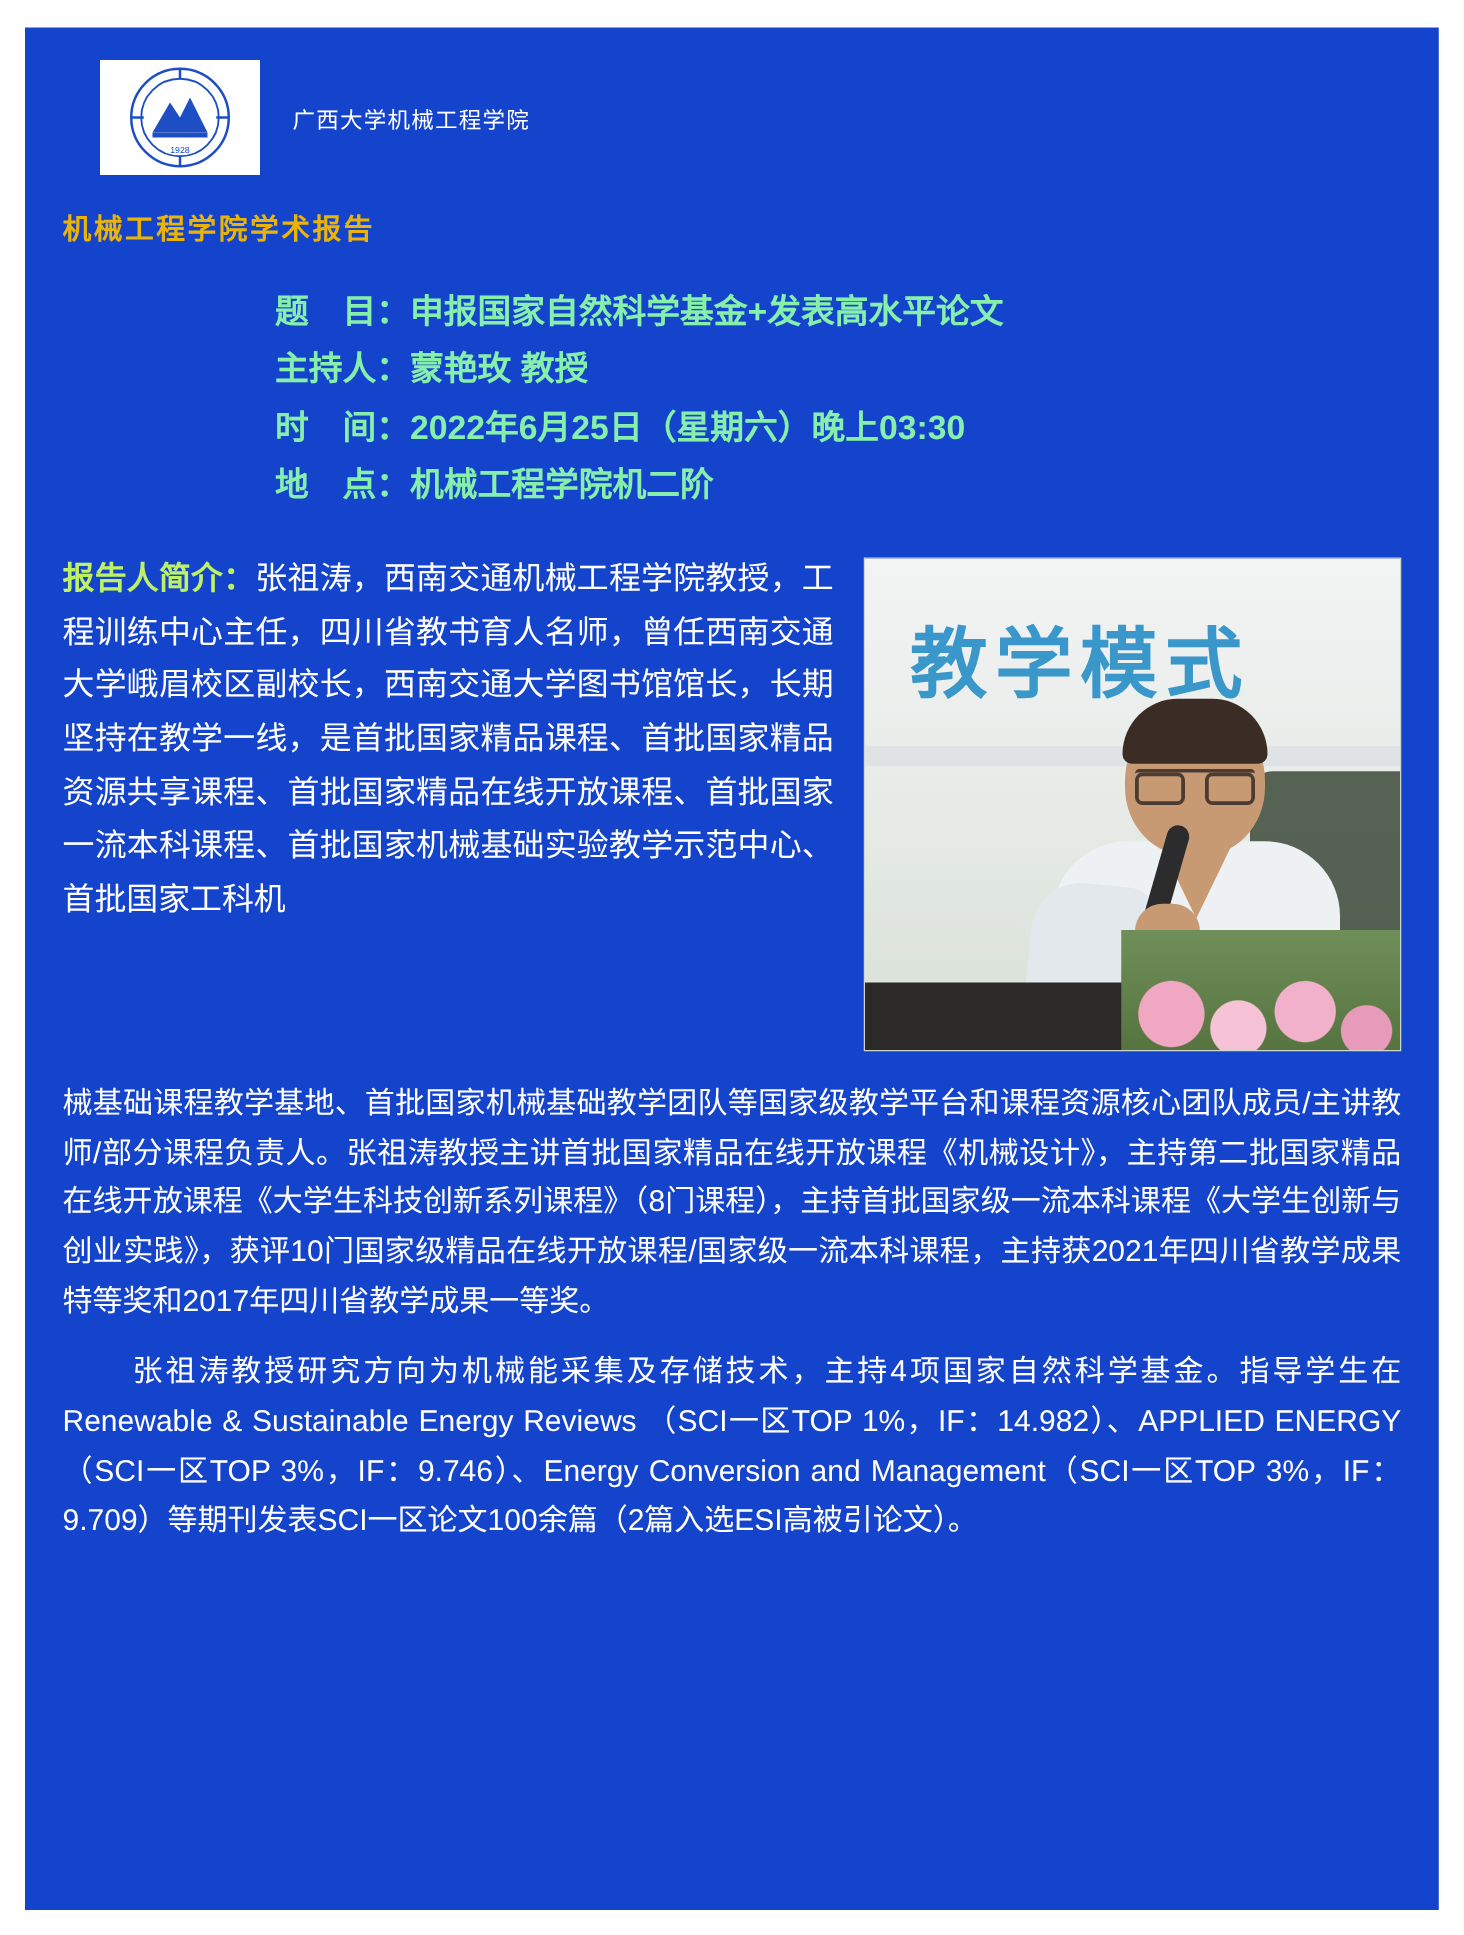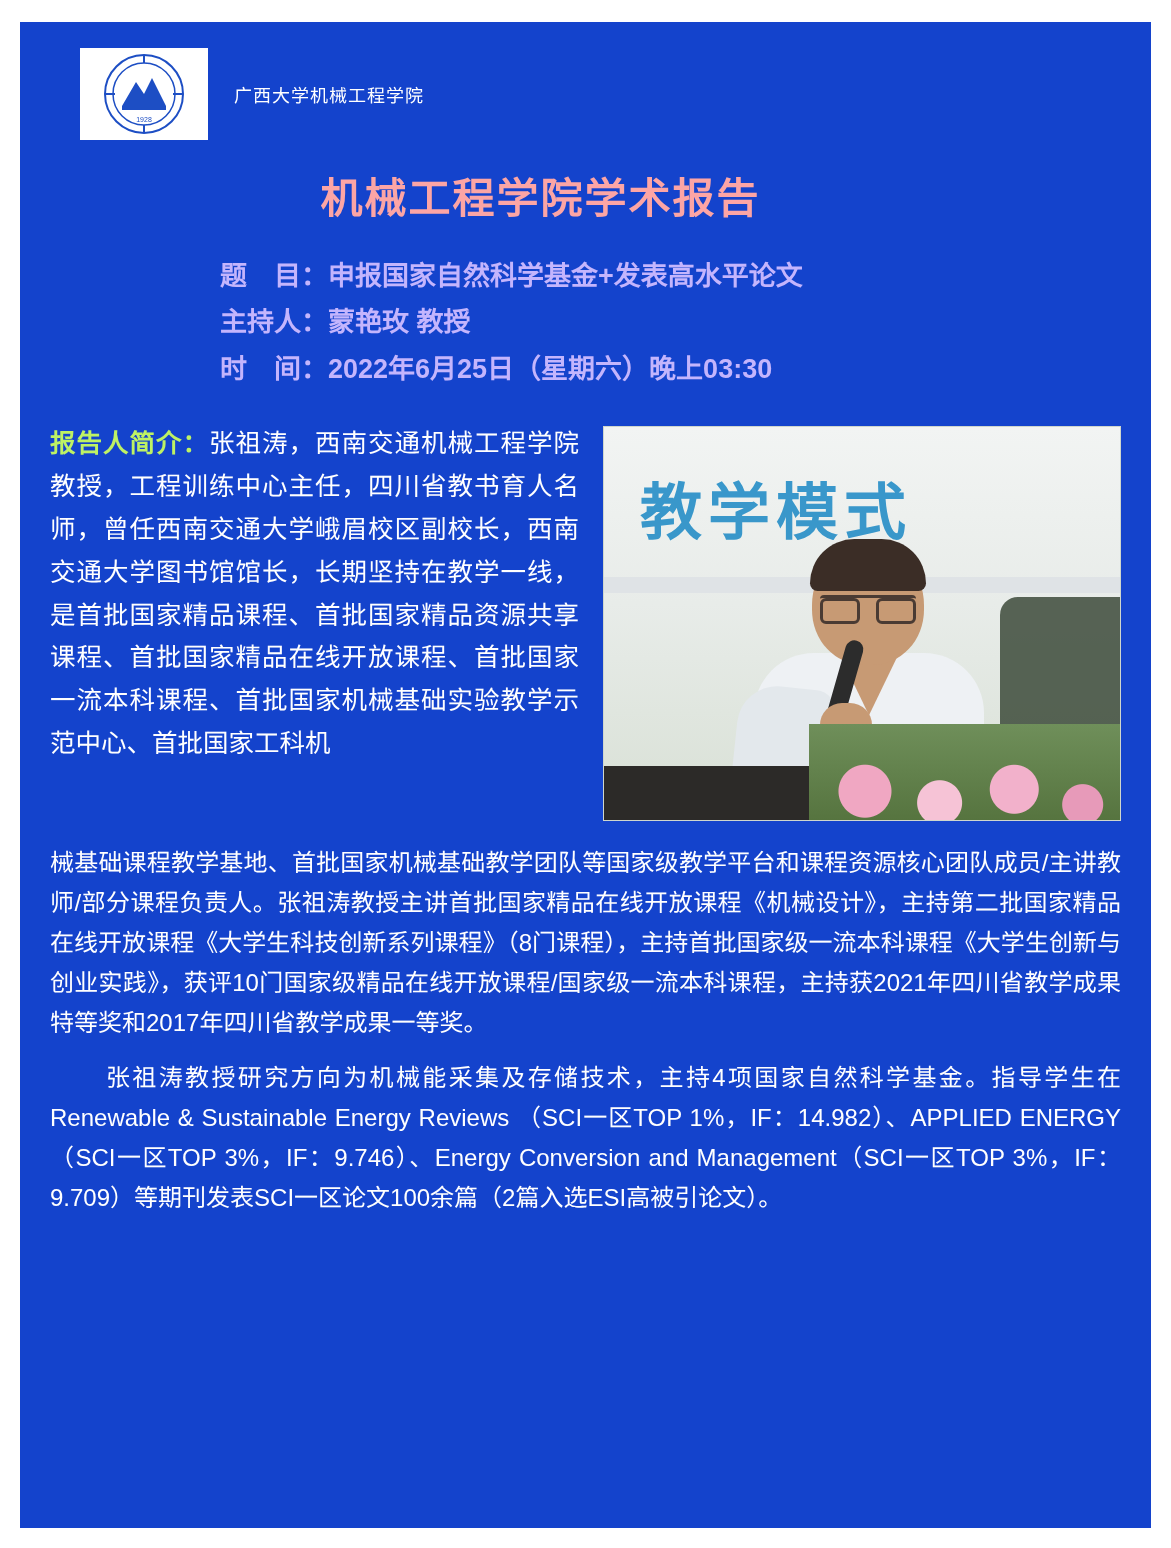--- a/index.html
+++ b/index.html
@@ -51,55 +51,55 @@
   .logo svg { display: block; }
   .org-name {
     color: #ffffff;
     font-size: 18px;
     font-weight: normal;
     letter-spacing: 1px;
   }
 
   
   .main-title {
-    text-align: center;
-    color: #fca5a5;
-    font-size: 42px;
+    text-align: left;
+    color: #eab308;
+    font-size: 23px;
     font-weight: bold;
     letter-spacing: 2px;
     margin-top: 18px;
     padding-right: 90px;
   }
 
   
   .info-block {
     margin-top: 28px;
     padding-left: 170px;
-    color: #c4b5fd;
+    color: #86efac;
     font-weight: bold;
     font-size: 27px;
     line-height: 1.72;
   }
   .info-row {
     white-space: nowrap;
   }
   .info-label {
     letter-spacing: 0px;
   }
 
   
   .bio-area {
     margin-top: 30px;
     color: #ffffff;
     font-size: 25.5px;
     line-height: 1.68;
   }
   .speaker-photo {
     float: right;
-    width: 518px;
+    width: 430px;
     height: 395px;
     margin: 4px 0px 6px 24px;
     position: relative;
     overflow: hidden;
     background: linear-gradient(180deg, #f2f4f3 0%, #e8ece9 45%, #d8e0d5 100%);
     border: 1px solid #cfd6cd;
     box-sizing: border-box;
   }
   .photo-screen-text {
     position: absolute;
@@ -290,20 +290,23 @@
     <div class="info-block">
       <div class="info-row">
         <span class="info-label">题　目：</span><span>申报国家自然科学基金+发表高水平论文</span>
       </div>
       <div class="info-row">
         <span class="info-label">主持人：</span><span>蒙艳玫 教授</span>
       </div>
       <div class="info-row">
         <span class="info-label">时　间：</span><span>2022年6月25日（星期六）晚上03:30</span>
       </div>
+      <div class="info-row">
+        <span class="info-label">地　点：</span><span>机械工程学院机二阶</span>
+      </div>
     </div>
 
     <div class="bio-area clearfix">
       <div class="speaker-photo">
         <div class="photo-band"></div>
         <div class="photo-screen-text">教学模式</div>
         <div class="ph-chair"></div>
         <div class="ph-body"></div>
         <div class="ph-collar"></div>
         <div class="ph-head"></div>

